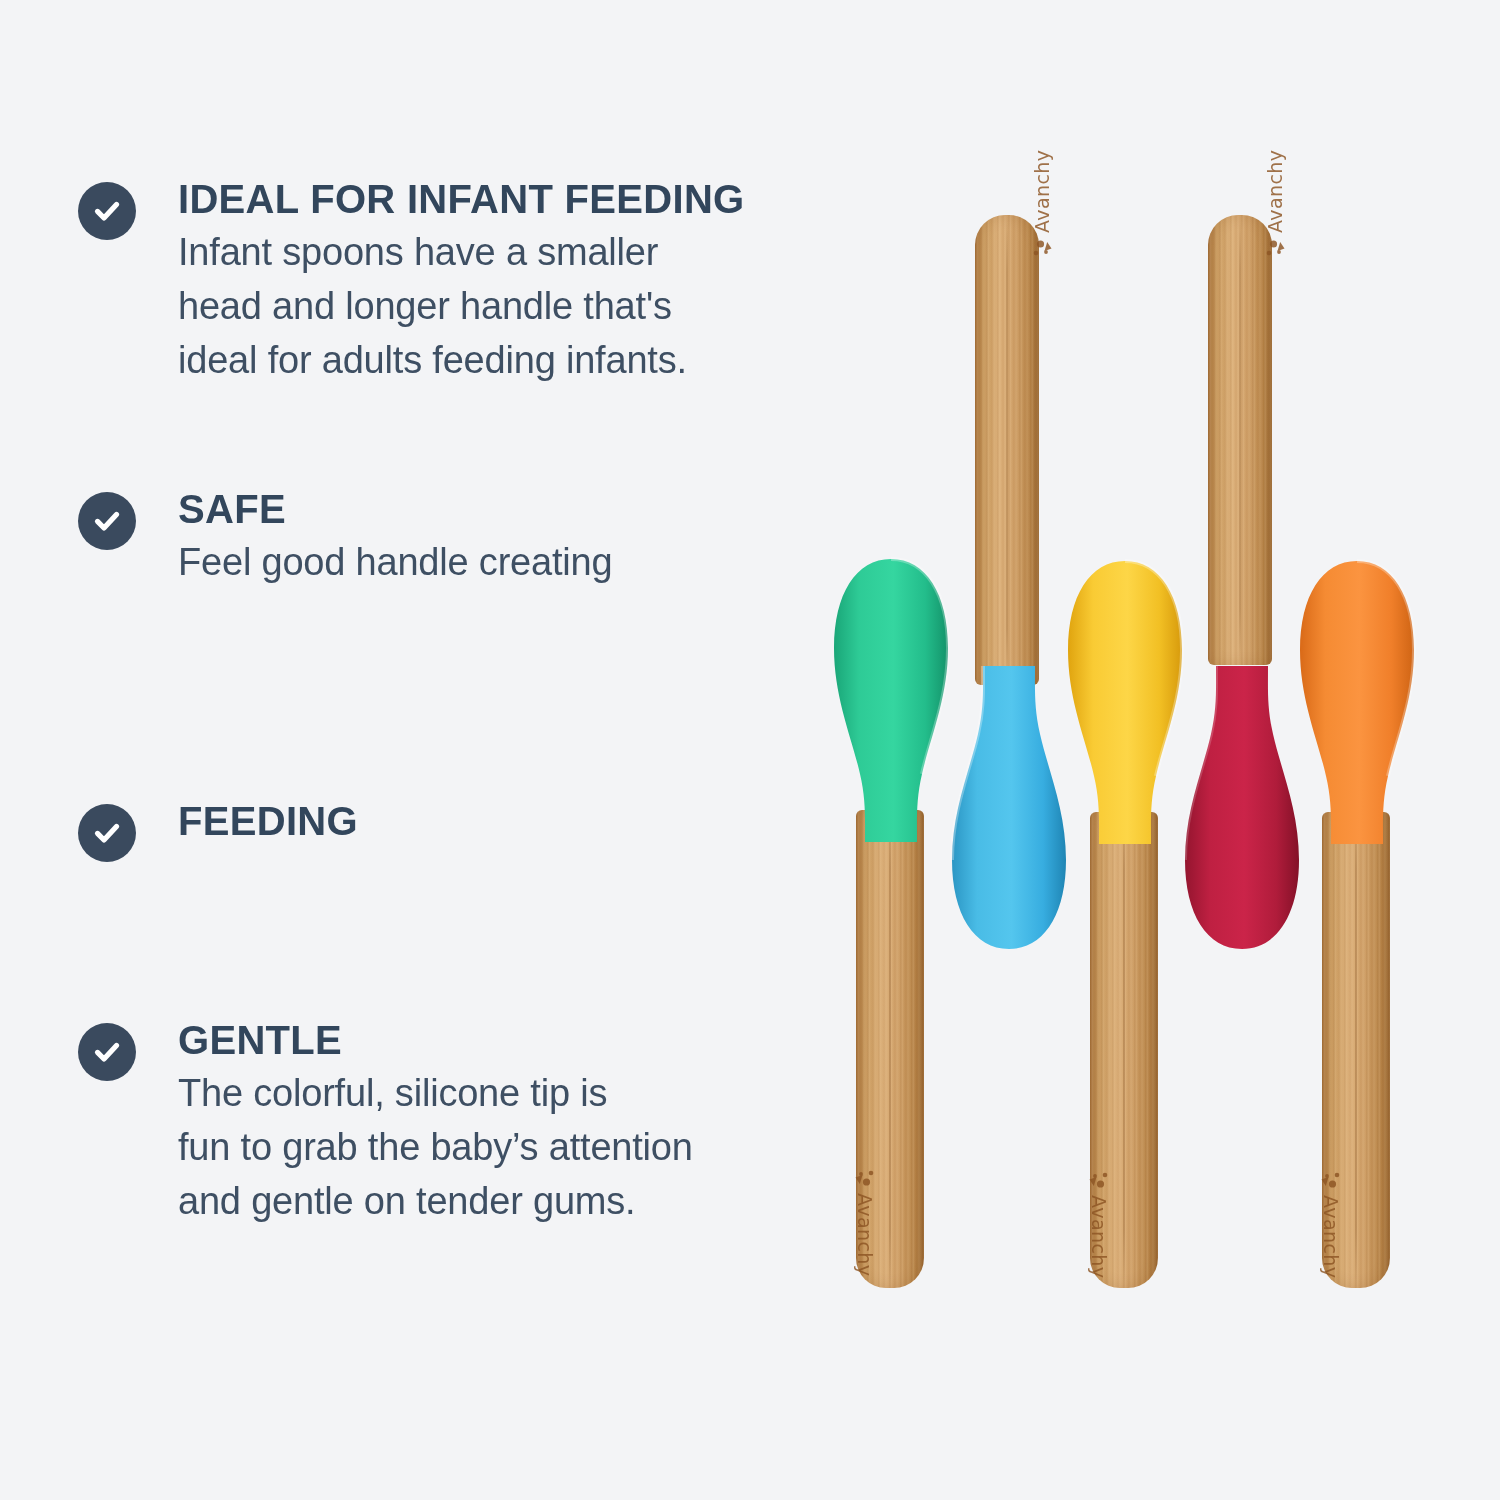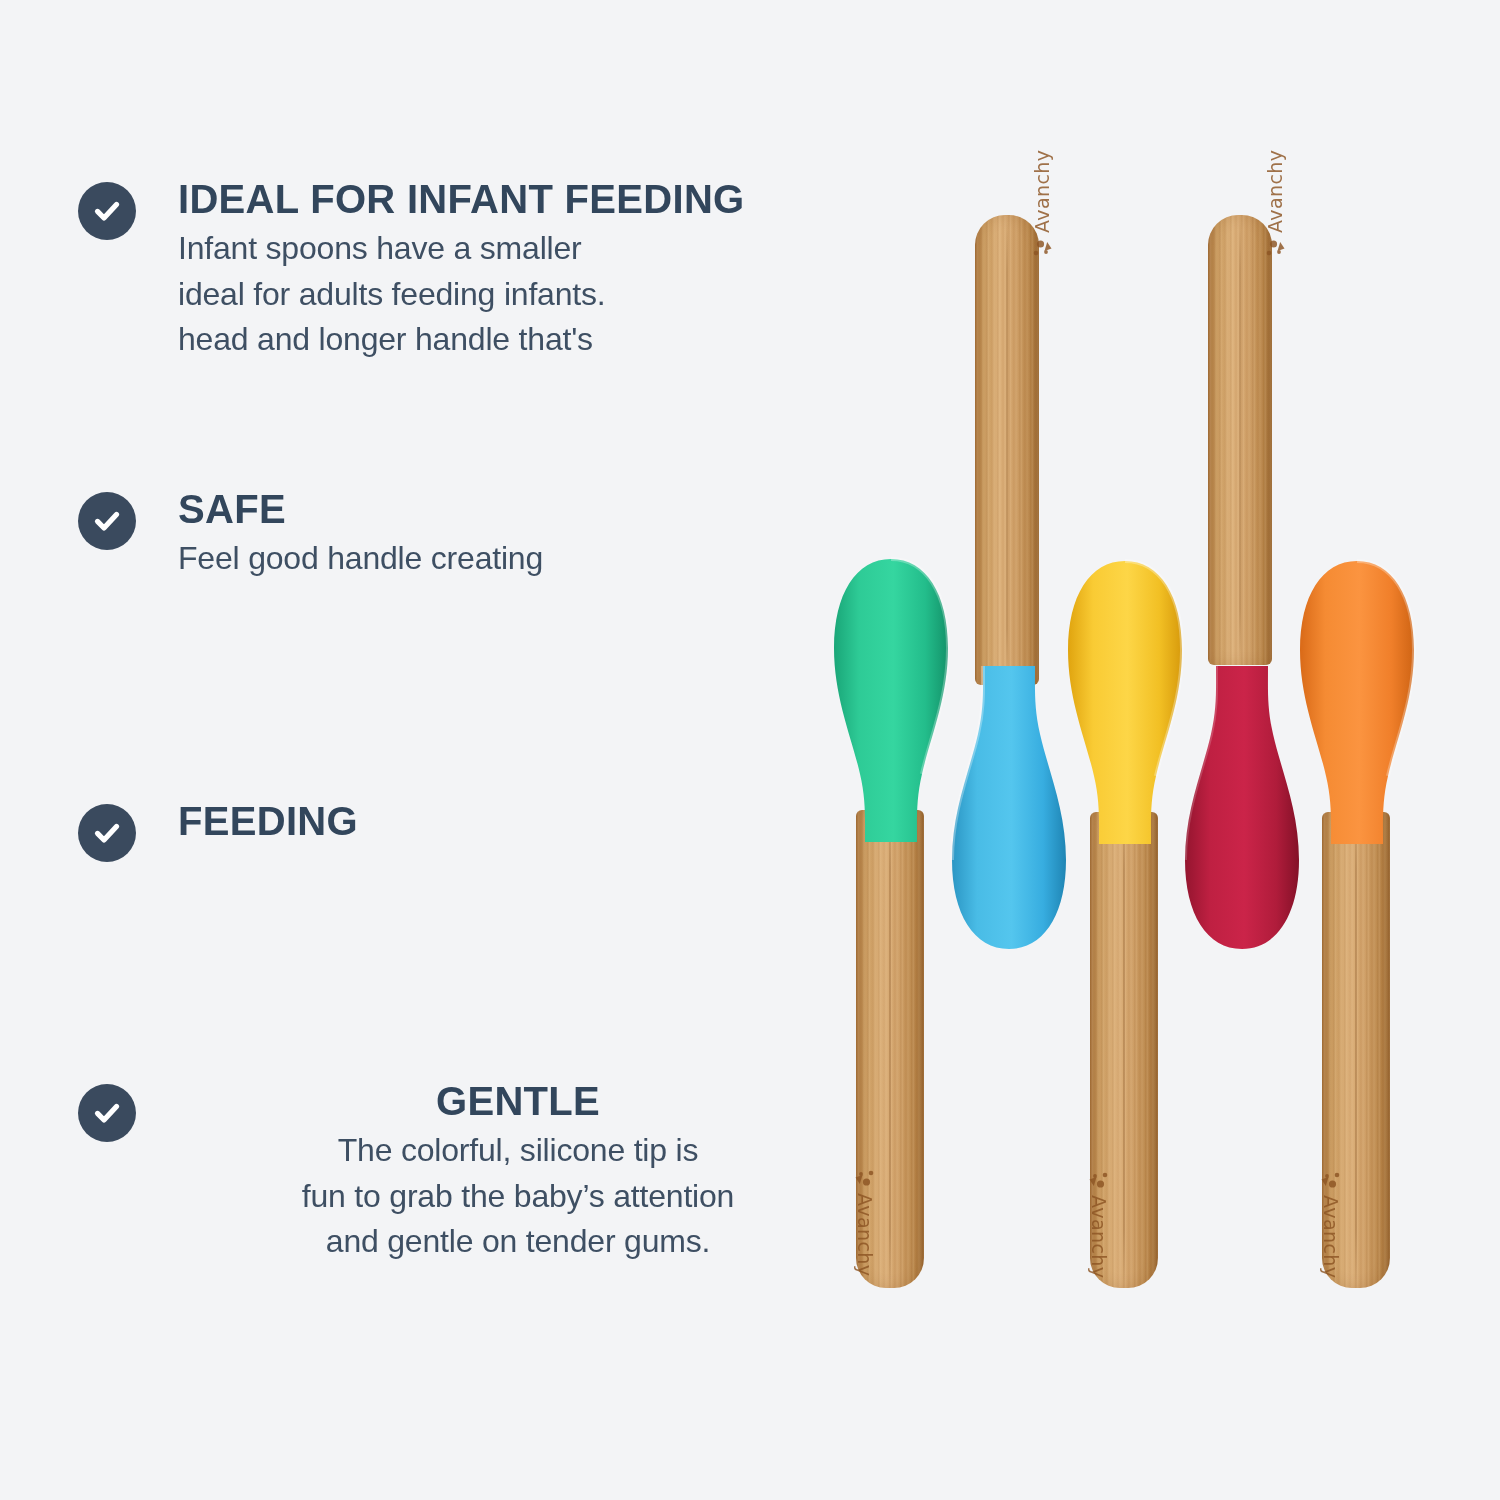--- a/index.html
+++ b/index.html
@@ -23,21 +23,21 @@
     width: 830px;
     height: 1284px;
   }
   .feature {
     position: absolute;
     left: 78px;
   }
   .feature-1 { top: 178px; }
   .feature-2 { top: 488px; }
   .feature-3 { top: 800px; }
-  .feature-4 { top: 1080px; text-align: center; }
+  .feature-4 { top: 1019px; }
 
   .check-badge {
     position: absolute;
     left: 0;
     top: 4px;
     width: 58px;
     height: 58px;
     border-radius: 50%;
     background: #3a4a5e;
     display: flex;
@@ -53,21 +53,21 @@
   .feature-title {
     font-size: 40px;
     font-weight: bold;
     color: #32465c;
     letter-spacing: 0.3px;
     line-height: 1.06;
     margin: 0 0 6px 0;
     white-space: nowrap;
   }
   .feature-desc {
-    font-size: 32px;
+    font-size: 38px;
     color: #3e4f63;
     line-height: 1.42;
     margin: 0;
     font-weight: 400;
     letter-spacing: -0.2px;
   }
   .feature-desc .ln { display: block; }
 
   
   .spoons {
@@ -156,22 +156,22 @@
   <div class="feature feature-1">
     <span class="check-badge">
       <svg width="32" height="32" viewBox="0 0 32 32" aria-hidden="true">
         <path d="M6.5 16.4 L13 23 L25.5 9.5" fill="none" stroke="#ffffff" stroke-width="5.2" stroke-linecap="round" stroke-linejoin="round"></path>
       </svg>
     </span>
     <div class="feature-body">
       <h2 class="feature-title">IDEAL FOR INFANT FEEDING</h2>
       <p class="feature-desc">
         <span class="ln">Infant spoons have a smaller</span>
+        <span class="ln">head and longer handle that's</span>
         <span class="ln">ideal for adults feeding infants.</span>
-        <span class="ln">head and longer handle that's</span>
       </p>
     </div>
   </div>
 
   <div class="feature feature-2">
     <span class="check-badge">
       <svg width="32" height="32" viewBox="0 0 32 32" aria-hidden="true">
         <path d="M6.5 16.4 L13 23 L25.5 9.5" fill="none" stroke="#ffffff" stroke-width="5.2" stroke-linecap="round" stroke-linejoin="round"></path>
       </svg>
     </span>

